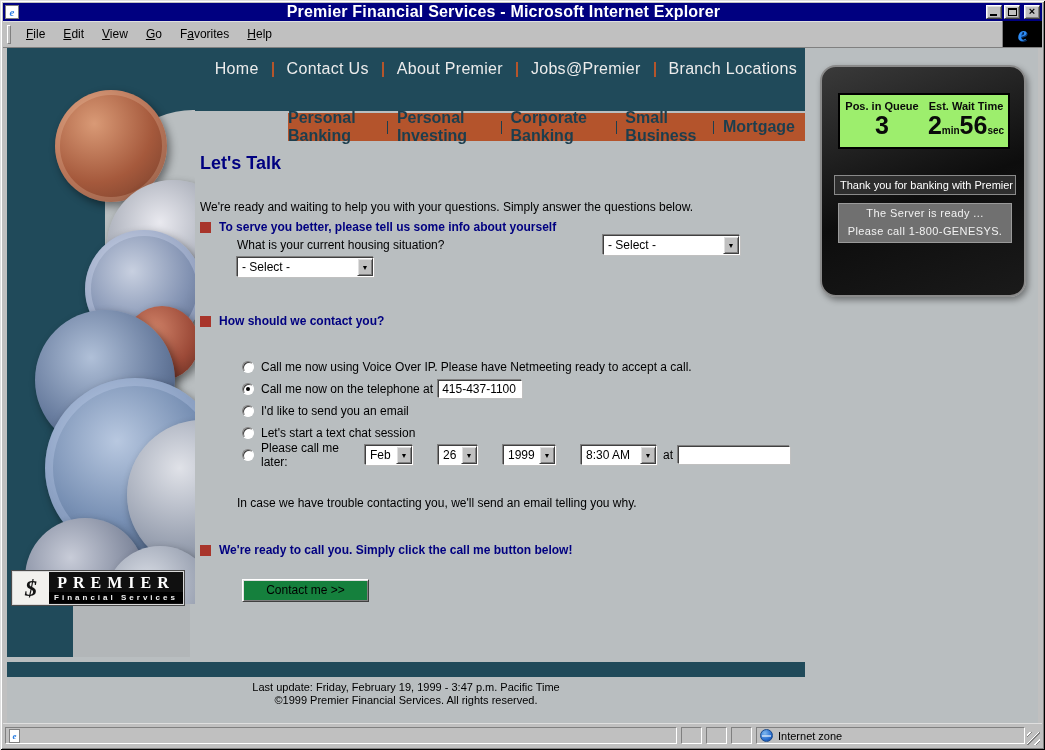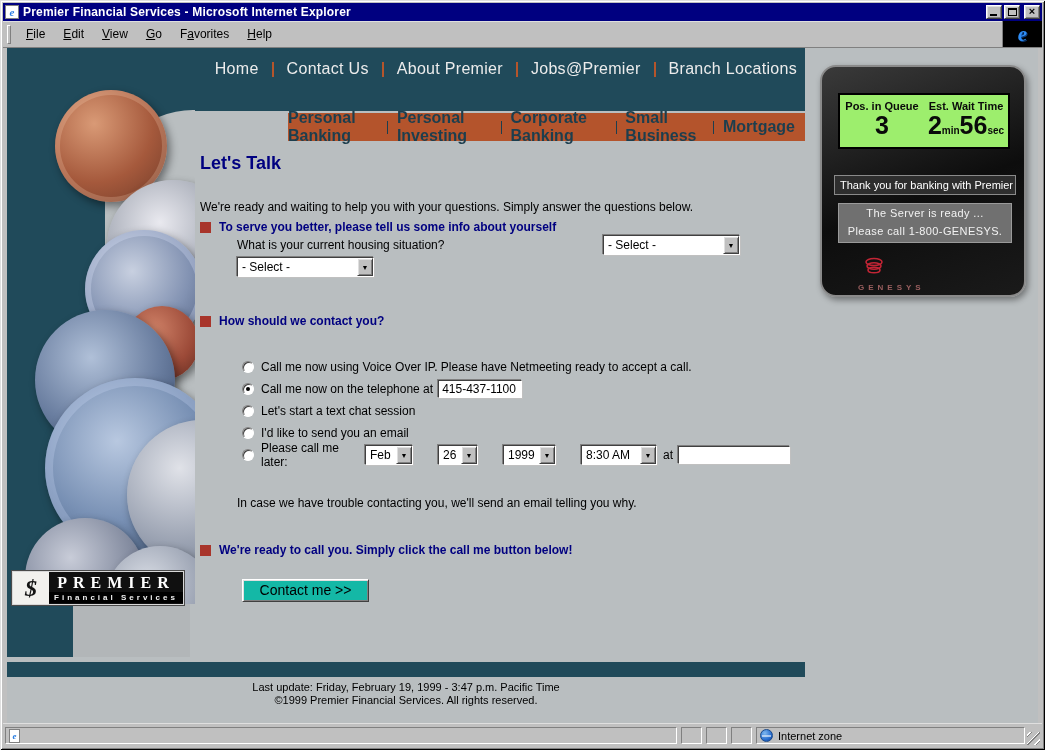--- a/index.html
+++ b/index.html
@@ -3,21 +3,21 @@
 <meta charset="utf-8">
 <style>
   * { margin:0; padding:0; box-sizing:border-box; }
   html,body { width:1045px; height:750px; }
   body { font-family:"Liberation Sans", sans-serif; background:#c0c0c0; position:relative; overflow:hidden; }
   .frame { position:absolute; inset:0; box-shadow: inset 1px 1px 0 #dfdfdf, inset -1px -1px 0 #000, inset 2px 2px 0 #fff, inset -2px -2px 0 #808080; pointer-events:none; z-index:50; }
 
   
   .titlebar { position:absolute; left:3px; top:3px; right:3px; height:18px; background:#000080; display:flex; align-items:center; padding:0 2px; }
   .titlebar .wicon { width:14px; height:14px; background:#fff; border:1px solid #808080; color:#2a7de1; font:italic bold 11px "Liberation Serif",serif; text-align:center; line-height:12px; margin-right:4px; }
-  .titlebar .ttext { color:#fff; font-weight:bold; font-size:12px; flex:1; white-space:nowrap; letter-spacing:0.2px; }
+  .titlebar .ttext { color:#fff; font-weight:bold; font-size:16px; flex:1; white-space:nowrap; letter-spacing:0.2px;text-align:center; }
   .tbtn { width:16px; height:14px; background:#c0c0c0; border-top:1px solid #fff; border-left:1px solid #fff; border-right:1px solid #404040; border-bottom:1px solid #404040; box-shadow: inset 1px 1px 0 #dfdfdf, inset -1px -1px 0 #808080; margin-left:2px; position:relative; font-size:10px; text-align:center; line-height:12px; color:#000; }
   .tbtn .minbar { position:absolute; left:3px; bottom:2px; width:7px; height:2px; background:#000; }
   .tbtn .maxbox { position:absolute; left:3px; top:2px; width:9px; height:8px; border:1px solid #000; border-top:2px solid #000; }
   .tbtn.close { margin-left:4px; font-weight:bold; font-size:11px; line-height:11px; }
 
   
   .menubar { position:absolute; left:3px; top:21px; right:3px; height:27px; background:#c0c0c0; display:flex; align-items:center; border-bottom:1px solid #808080; box-shadow: inset 0 1px 0 #dfdfdf; }
   .menugrip { width:4px; height:19px; margin:0 6px 0 4px; border-top:1px solid #fff; border-left:1px solid #fff; border-right:1px solid #808080; border-bottom:1px solid #808080; }
   .mitem { font-size:12px; color:#000; padding:3px 9px; cursor:default; }
   .accel { text-decoration:underline; }
@@ -66,21 +66,21 @@
   .rrow { display:flex; align-items:center; margin-left:42px; height:22px; font-size:12px; }
   .radio { width:12px; height:12px; border-radius:50%; background:#fff; border:1px solid #808080; border-bottom-color:#fff; border-right-color:#fff; box-shadow: inset 1px 1px 0 #404040; margin-right:7px; flex:0 0 auto; position:relative; cursor:pointer; }
   .radio.checked::after { content:""; position:absolute; left:3px; top:3px; width:4px; height:4px; border-radius:50%; background:#000; }
   .tfield { background:#fff; border-top:1px solid #404040; border-left:1px solid #404040; border-bottom:1px solid #fff; border-right:1px solid #fff; box-shadow:-1px -1px 0 #808080, 1px 1px 0 #c0c0c0; font-family:"Liberation Sans",sans-serif; font-size:12px; height:18px; padding:0 3px; }
   .phone { width:84px; margin-left:5px; }
   .atinput { width:112px; }
   .note { margin-top:30px; margin-left:37px; font-size:12px; }
   .emailrow { display:flex; align-items:center; margin-left:37px; margin-top:4px; height:22px; font-size:12px; }
   .email { width:234px; margin-left:5px; }
   .selgrp { display:inline-flex; gap:25px; margin-left:6px; margin-right:6px; }
-  .btn95 { margin-top:22px; margin-left:42px; width:127px; height:23px; background:#14b8a6; border-top:1px solid #fff; border-left:1px solid #fff; border-right:1px solid #404040; border-bottom:1px solid #404040; box-shadow: inset 1px 1px 0 #dfdfdf, inset -1px -1px 0 #808080; font-size:14px; text-align:center; line-height:21px; cursor:pointer; }
+  .btn95 { margin-top:22px; margin-left:42px; width:127px; height:23px; background:#15803d; border-top:1px solid #fff; border-left:1px solid #fff; border-right:1px solid #404040; border-bottom:1px solid #404040; box-shadow: inset 1px 1px 0 #dfdfdf, inset -1px -1px 0 #808080; font-size:12px; text-align:center; line-height:21px; cursor:pointer; }
 
   .footbar { position:absolute; left:0; top:614px; width:798px; height:15px; background:#204a5a; }
   .foottext { position:absolute; left:0; top:633px; width:798px; text-align:center; font-size:11px; color:#000; line-height:13px; }
 
   
   .device { position:absolute; left:813px; top:17px; width:206px; height:232px; background:linear-gradient(160deg,#3a3a3a,#0d0d0d 55%,#1a1a1a); border:2px solid #8a8a8a; border-radius:16px; box-shadow:2px 3px 6px rgba(0,0,0,0.4); }
   .lcd { position:absolute; left:16px; top:26px; width:172px; height:56px; background:#9dee6d; border:2px solid #000; display:flex; }
   .lcdcol { flex:1; text-align:center; padding-top:5px; }
   .lcdlab { font-size:11px; font-weight:bold; color:#0a0a0a; }
   .lcdval { font-size:25px; font-weight:bold; color:#0a0a0a; line-height:26px; }
@@ -210,25 +210,25 @@
         <span class="radio"></span>
         <span>Call me now using Voice Over IP. Please have Netmeeting ready to accept a call.</span>
       </div>
       <div class="rrow">
         <span class="radio checked"></span>
         <span>Call me now on the telephone at</span>
         <input class="tfield phone" type="text" value="415-437-1100" style="">
       </div>
       <div class="rrow">
         <span class="radio"></span>
+        <span>I'd like to send you an email</span>
+      </div>
+      <div class="rrow">
+        <span class="radio"></span>
         <span>Let's start a text chat session</span>
-      </div>
-      <div class="rrow">
-        <span class="radio"></span>
-        <span>I'd like to send you an email</span>
       </div>
       <div class="rrow">
         <span class="radio"></span>
         <span>Please call me later:</span>
         <span class="selgrp">
           <span class="w95select" style="width:48px">
               <span class="sval">Feb</span>
               <span class="sbtn">▼</span>
             </span>
           <span class="w95select" style="width:40px">
@@ -274,28 +274,20 @@
       <div class="lcdcol">
         <div class="lcdlab">Est. Wait Time</div>
         <div class="lcdval"><span>2</span><span class="lcdunit">min</span><span>56</span><span class="lcdunit">sec</span></div>
       </div>
     </div>
     <div class="ticker">Thank you for banking with Premier ..</div>
     <div class="srvpanel">
       <div>The Server is ready ...</div>
       <div>Please call 1-800-GENESYS.</div>
     </div>
-    <div class="glogo">
-      <svg width="24" height="22">
-        <ellipse cx="12" cy="7" rx="8" ry="3.5" fill="none" stroke="#c22535" stroke-width="1.6"></ellipse>
-        <ellipse cx="12" cy="11" rx="7" ry="3.2" fill="none" stroke="#c22535" stroke-width="1.6"></ellipse>
-        <ellipse cx="12" cy="15" rx="6" ry="2.8" fill="none" stroke="#c22535" stroke-width="1.6"></ellipse>
-      </svg>
-      <div class="gbrand">GENESYS</div>
-    </div>
   </div>
 </div>
 
 <div class="statusbar">
   <div class="sunkpanel" style="left:2px;width:672px;">
     <div class="pageicon">e</div>
   </div>
   <div class="sunkpanel" style="left:678px;width:21px;"></div>
   <div class="sunkpanel" style="left:703px;width:21px;"></div>
   <div class="sunkpanel" style="left:728px;width:21px;"></div>

